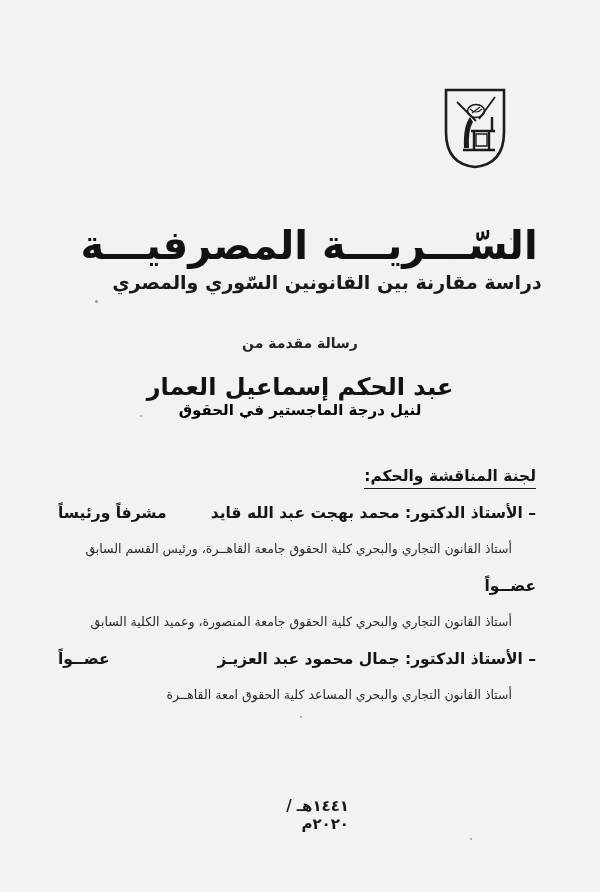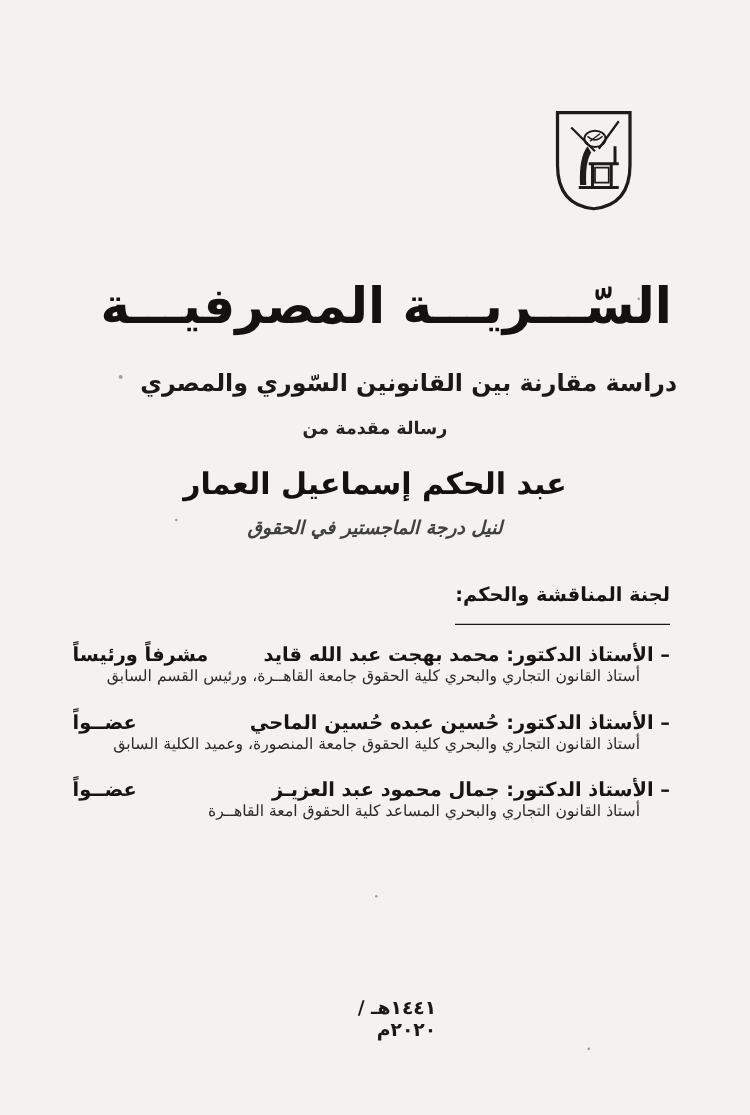--- a/index.html
+++ b/index.html
@@ -36,54 +36,54 @@
   .title-block {
     position:absolute; top:222px; left:18px; right:0;
     text-align:center;
   }
   .main-title {
     font-size:40px; font-weight:700;
     color:#141210;
     letter-spacing:-1px;
   }
   .subtitle {
-    margin-top:28px;
+    margin-top:3px;
     font-size:19px; font-weight:700;
     color:#1b1917;
     padding-left:36px;
   }
   
   .submission-block {
     position:absolute; top:335px; left:0; right:0;
     text-align:center;
   }
   .submission-line { font-size:14px; font-weight:600; color:#262422; }
   .author-name { margin-top:22px; font-size:24px; font-weight:700; color:#141210; }
-  .degree-line { margin-top:12px; font-size:15px; font-weight:700; color:#404040;font-style:italic; }
+  .degree-line { font-size:15px; font-weight:700; color:#000000; }
   
   .committee {
     position:absolute; top:466px; right:64px; left:58px;
   }
   .committee-heading {
     display:inline-block;
     font-size:15.5px; font-weight:700;
     border-bottom:1.5px solid #1e1c1a;
-    padding-bottom:14px;
+    padding-bottom:3px;
     color:#171513;
   }
   .members { margin-top:15px; }
   .member { margin-bottom:21px; }
   .member-main {
     display:flex; justify-content:space-between; align-items:baseline;
     font-size:15.5px; font-weight:700; color:#171513;
     white-space:nowrap;
   }
   .member-role { font-size:15.5px; font-weight:700; }
   .member-desc {
-    margin-top:0; padding-right:24px;
+    margin-top:19px; padding-right:24px;
     font-size:12.5px; font-weight:400;
     color:#2b2927;
   }
   
   .date-line {
     position:absolute; top:797px; left:245px;
     width:104px; text-align:right;
     font-size:15px; font-weight:700;
     letter-spacing:0.5px;
     color:#1b1917;
@@ -132,21 +132,20 @@
       <div class="member">
         <div class="member-main">
           <span><span>– الأستاذ الدكتور:</span> <span>محمد بهجت عبد الله قايد</span></span>
           <span class="member-role">مشرفاً ورئيساً</span>
         </div>
         <div class="member-desc">أستاذ القانون التجاري والبحري كلية الحقوق جامعة القاهــرة، ورئيس القسم السابق</div>
       </div>
 
       <div class="member">
         <div class="member-main">
-          <span><span>– الأستاذ الدكتور:</span> <span>حُسين عبده حُسين الماحي</span></span>
           <span class="member-role">عضــواً</span>
         </div>
         <div class="member-desc">أستاذ القانون التجاري والبحري كلية الحقوق جامعة المنصورة، وعميد الكلية السابق</div>
       </div>
 
       <div class="member">
         <div class="member-main">
           <span><span>– الأستاذ الدكتور:</span> <span>جمال محمود عبد العزيـز</span></span>
           <span class="member-role">عضــواً</span>
         </div>

